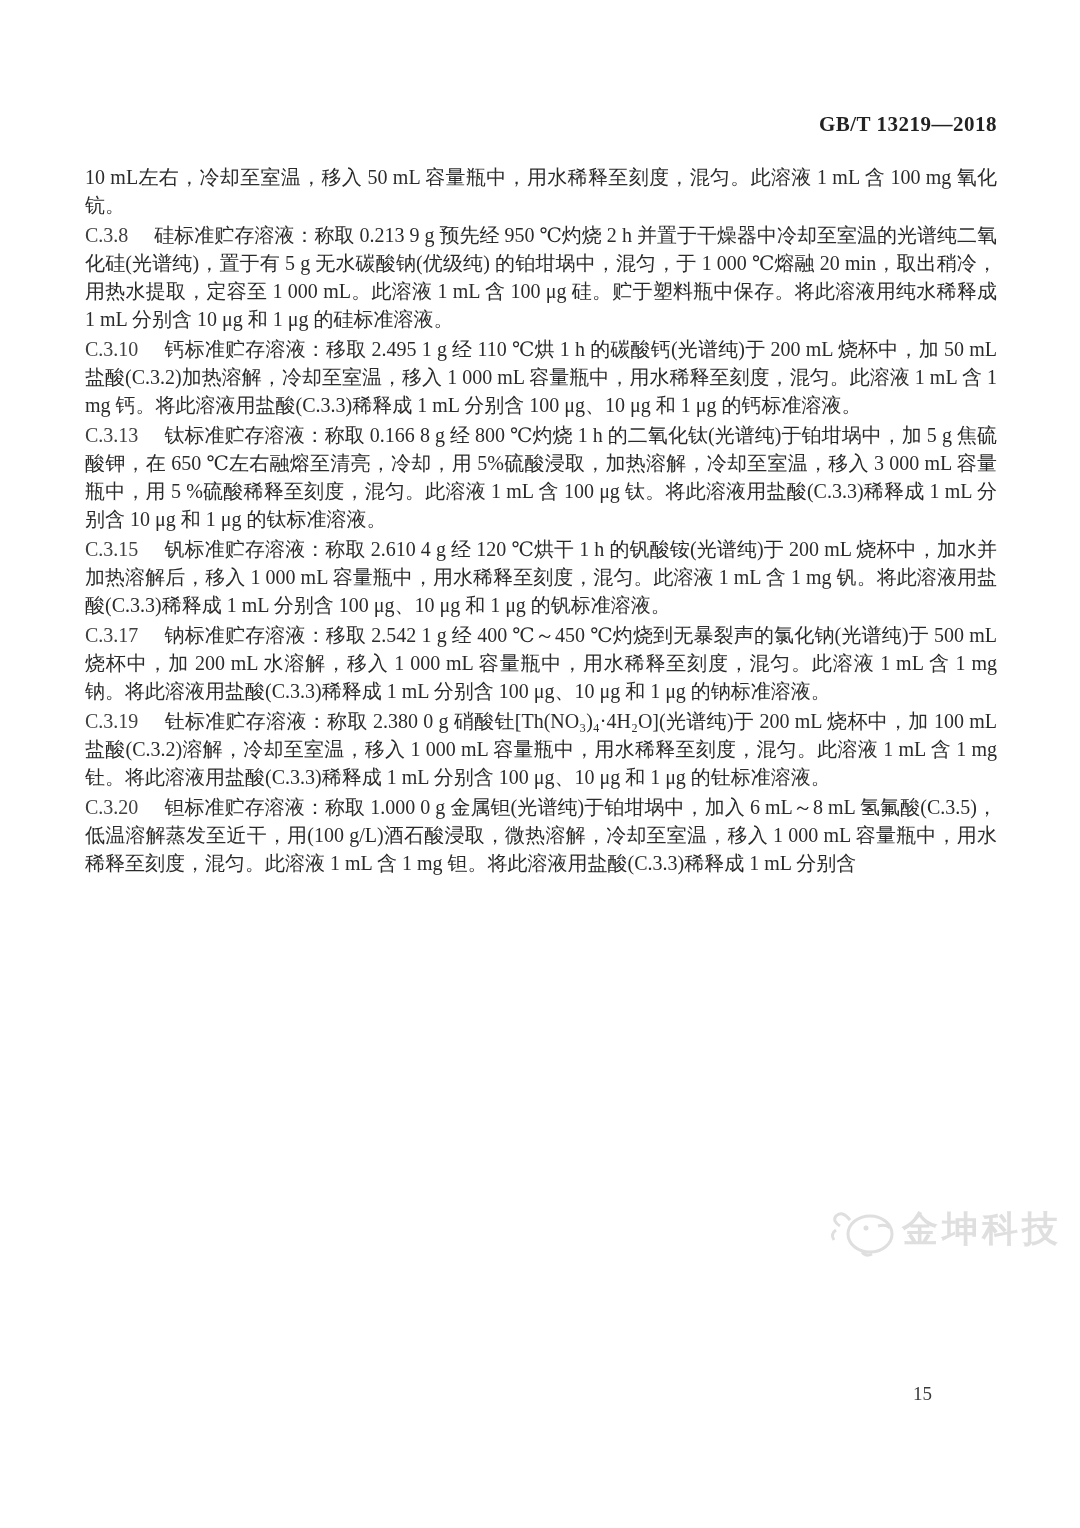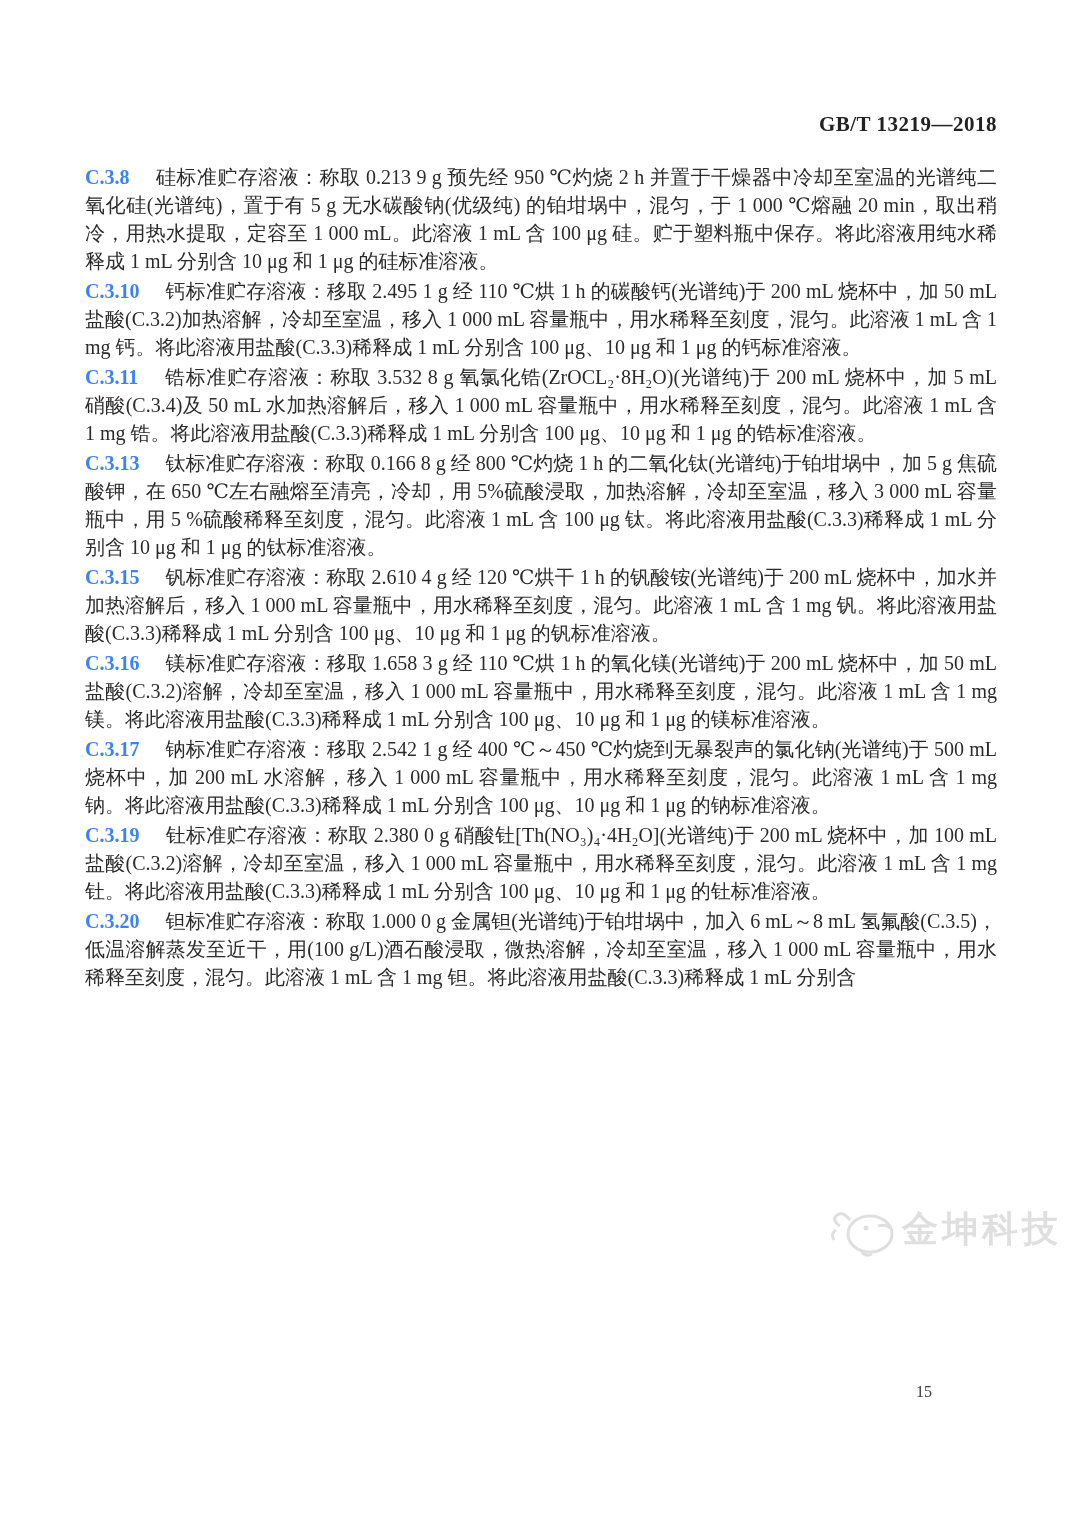--- a/index.html
+++ b/index.html
@@ -34,30 +34,30 @@
   }
   .para {
     font-size: 20px;
     line-height: 28px;
     text-align: justify;
     margin: 0 0 2px 0;
     color: #2b2b2b;
     word-break: break-all;
   }
   .para .num {
-    font-weight: bold;
+    font-weight: normal;
     margin-right: 26px;
-    color: #3b82f6;
+    color: #404040;
     white-space: nowrap;
   }
   .page-number {
     position: absolute;
     top: 1383px;
     right: 148px;
-    font-size: 16px;
+    font-size: 19px;
     color: #3a3a3a;
   }
   .watermark {
     position: absolute;
     right: 18px;
     bottom: 22px;
     display: flex;
     align-items: center;
     gap: 2px;
     opacity: 0.9;
@@ -75,27 +75,28 @@
 </style>
 </head>
 <body>
 
 <div class="page">
 
   <div class="content">
 
     <div class="doc-header">GB/T 13219—2018</div>
 
+    <p class="para">
+      <span>10 mL左右，冷却至室温，移入 50 mL 容量瓶中，用水稀释至刻度，混匀。此溶液 1 mL 含 100 mg 氧化钪。</span>
+    </p>
 
     <p class="para"><span class="num">C.3.8</span><span>硅标准贮存溶液：称取 0.213 9 g 预先经 950 ℃灼烧 2 h 并置于干燥器中冷却至室温的光谱纯二氧化硅(光谱纯)，置于有 5 g 无水碳酸钠(优级纯) 的铂坩埚中，混匀，于 1 000 ℃熔融 20 min，取出稍冷，用热水提取，定容至 1 000 mL。此溶液 1 mL 含 100 μg 硅。贮于塑料瓶中保存。将此溶液用纯水稀释成 1 mL 分别含 10 μg 和 1 μg 的硅标准溶液。</span></p>
     <p class="para"><span class="num">C.3.10</span><span>钙标准贮存溶液：移取 2.495 1 g 经 110 ℃烘 1 h 的碳酸钙(光谱纯)于 200 mL 烧杯中，加 50 mL 盐酸(C.3.2)加热溶解，冷却至室温，移入 1 000 mL 容量瓶中，用水稀释至刻度，混匀。此溶液 1 mL 含 1 mg 钙。将此溶液用盐酸(C.3.3)稀释成 1 mL 分别含 100 μg、10 μg 和 1 μg 的钙标准溶液。</span></p>
-    <p class="para"><span class="num">C.3.11</span><span>锆标准贮存溶液：称取 3.532 8 g 氧氯化锆(ZrOCL₂·8H₂O)(光谱纯)于 200 mL 烧杯中，加 5 mL 硝酸(C.3.4)及 50 mL 水加热溶解后，移入 1 000 mL 容量瓶中，用水稀释至刻度，混匀。此溶液 1 mL 含 1 mg 锆。将此溶液用盐酸(C.3.3)稀释成 1 mL 分别含 100 μg、10 μg 和 1 μg 的锆标准溶液。</span></p>
     <p class="para"><span class="num">C.3.13</span><span>钛标准贮存溶液：称取 0.166 8 g 经 800 ℃灼烧 1 h 的二氧化钛(光谱纯)于铂坩埚中，加 5 g 焦硫酸钾，在 650 ℃左右融熔至清亮，冷却，用 5%硫酸浸取，加热溶解，冷却至室温，移入 3 000 mL 容量瓶中，用 5 %硫酸稀释至刻度，混匀。此溶液 1 mL 含 100 μg 钛。将此溶液用盐酸(C.3.3)稀释成 1 mL 分别含 10 μg 和 1 μg 的钛标准溶液。</span></p>
     <p class="para"><span class="num">C.3.15</span><span>钒标准贮存溶液：称取 2.610 4 g 经 120 ℃烘干 1 h 的钒酸铵(光谱纯)于 200 mL 烧杯中，加水并加热溶解后，移入 1 000 mL 容量瓶中，用水稀释至刻度，混匀。此溶液 1 mL 含 1 mg 钒。将此溶液用盐酸(C.3.3)稀释成 1 mL 分别含 100 μg、10 μg 和 1 μg 的钒标准溶液。</span></p>
-    <p class="para"><span class="num">C.3.16</span><span>镁标准贮存溶液：移取 1.658 3 g 经 110 ℃烘 1 h 的氧化镁(光谱纯)于 200 mL 烧杯中，加 50 mL 盐酸(C.3.2)溶解，冷却至室温，移入 1 000 mL 容量瓶中，用水稀释至刻度，混匀。此溶液 1 mL 含 1 mg 镁。将此溶液用盐酸(C.3.3)稀释成 1 mL 分别含 100 μg、10 μg 和 1 μg 的镁标准溶液。</span></p>
     <p class="para"><span class="num">C.3.17</span><span>钠标准贮存溶液：移取 2.542 1 g 经 400 ℃～450 ℃灼烧到无暴裂声的氯化钠(光谱纯)于 500 mL 烧杯中，加 200 mL 水溶解，移入 1 000 mL 容量瓶中，用水稀释至刻度，混匀。此溶液 1 mL 含 1 mg 钠。将此溶液用盐酸(C.3.3)稀释成 1 mL 分别含 100 μg、10 μg 和 1 μg 的钠标准溶液。</span></p>
     <p class="para"><span class="num">C.3.19</span><span>钍标准贮存溶液：称取 2.380 0 g 硝酸钍[Th(NO₃)₄·4H₂O](光谱纯)于 200 mL 烧杯中，加 100 mL 盐酸(C.3.2)溶解，冷却至室温，移入 1 000 mL 容量瓶中，用水稀释至刻度，混匀。此溶液 1 mL 含 1 mg 钍。将此溶液用盐酸(C.3.3)稀释成 1 mL 分别含 100 μg、10 μg 和 1 μg 的钍标准溶液。</span></p>
     <p class="para"><span class="num">C.3.20</span><span>钽标准贮存溶液：称取 1.000 0 g 金属钽(光谱纯)于铂坩埚中，加入 6 mL～8 mL 氢氟酸(C.3.5)，低温溶解蒸发至近干，用(100 g/L)酒石酸浸取，微热溶解，冷却至室温，移入 1 000 mL 容量瓶中，用水稀释至刻度，混匀。此溶液 1 mL 含 1 mg 钽。将此溶液用盐酸(C.3.3)稀释成 1 mL 分别含</span></p>
 
   </div>
 
   <div class="page-number">15</div>
 
   <div class="watermark">
     <span>

